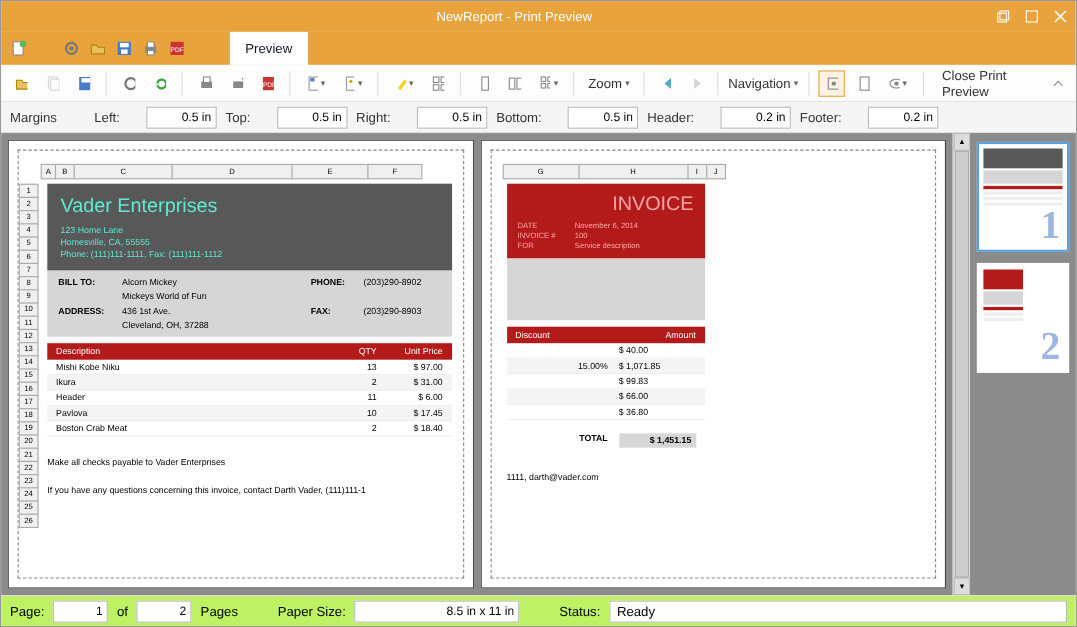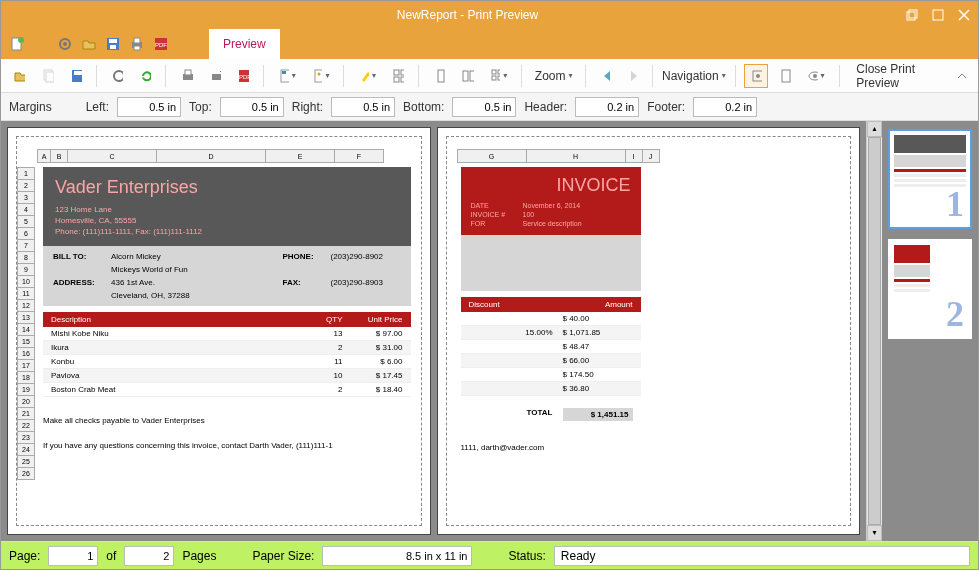--- a/index.html
+++ b/index.html
@@ -3,40 +3,40 @@
 <meta charset="utf-8">
 <style>
 * { box-sizing: border-box; margin: 0; padding: 0; }
 body { font-family: "Segoe UI", Tahoma, sans-serif; font-size: 12px; background: #fff; width: 979px; height: 570px; overflow: hidden; display: flex; flex-direction: column; border: 1px solid #999; }
 .titlebar { background: #e8a33d; height: 28px; display: flex; align-items: center; color: #fff; padding: 0 8px; }
 .titlebar .title { flex: 1; text-align: center; font-size: 12px; }
 .titlebar .win-btns { display: flex; gap: 14px; }
 .titlebar .win-btns span { cursor: pointer; }
 .ribbon-top { background: #e8a33d; height: 30px; display: flex; align-items: center; padding: 0 6px; gap: 4px; }
 .ribbon-top .ico { width: 20px; height: 20px; display: flex; align-items: center; justify-content: center; }
-.tab { background: #fff; color: #be185d; padding: 6px 14px; font-size: 12px; margin-left: 10px; height: 30px; display: flex; align-items: center; }
+.tab { background: #fff; color: #0f172a; padding: 6px 14px; font-size: 12px; margin-left: 10px; height: 30px; display: flex; align-items: center; }
 .toolbar { background: #fdfdfd; border-bottom: 1px solid #ddd; height: 34px; display: flex; align-items: center; padding: 0 6px; gap: 4px; }
 .toolbar .sep { width: 1px; height: 22px; background: #ddd; margin: 0 4px; }
 .toolbar .tbtn { padding: 3px 5px; display: flex; align-items: center; justify-content: center; border: 1px solid transparent; cursor: pointer; min-width: 22px; height: 24px; }
 .toolbar .tbtn.text { font-size: 12px; color: #333; padding: 3px 8px; }
 .toolbar .arrow::after { content: "▾"; font-size: 8px; margin-left: 3px; color: #666; }
 .toolbar .expand { margin-left: auto; }
 .margins-bar { background: #f5f5f5; border-bottom: 1px solid #ddd; height: 28px; display: flex; align-items: center; padding: 0 8px; gap: 8px; font-size: 12px; color: #333; }
 .margins-bar label { color: #333; }
-.margins-bar input { width: 64px; height: 20px; border: 1px solid #bbb; text-align: right; padding: 0 4px; font-size: 11px; }
+.margins-bar input { width: 64px; height: 20px; border: 1px solid #bbb; text-align: right; padding: 0 4px; font-size: 11px; margin-left: 16px; }
 .content { flex: 1; display: flex; background: #8b8b8b; min-height: 0; }
 .preview-area { flex: 1; padding: 6px; display: flex; gap: 6px; overflow: hidden; }
 .page { background: #fff; flex: 1; position: relative; border: 1px solid #444; display: flex; flex-direction: column; overflow: hidden; }
 .page-inner { margin: 8px; border: 1px dashed #888; flex: 1; position: relative; padding: 6px 8px; overflow: hidden; }
 .rowlabels { display: flex; flex-direction: column; position: absolute; left: 0; top: 30px; }
 .rowlabels div { width: 18px; height: 13px; border: 1px solid #aaa; font-size: 7px; background: #f0f0f0; text-align: center; line-height: 12px; margin-bottom: -1px; }
 .collabels { display: flex; position: absolute; left: 20px; top: 12px; }
 .collabels div { height: 14px; border: 1px solid #aaa; font-size: 7px; background: #f0f0f0; text-align: center; line-height: 13px; margin-right: -1px; }
 .page-body { position: absolute; left: 26px; top: 30px; right: 10px; }
-.header-box { background: #585858; color: #fca5a5; padding: 10px 12px 8px; }
+.header-box { background: #585858; color: #5eead4; padding: 10px 12px 8px; }
 .company { font-size: 18px; font-weight: 300; }
 .addr { font-size: 8px; margin-top: 6px; line-height: 1.4; }
 .billto { background: #d6d6d6; padding: 6px 10px; font-size: 8px; display: grid; grid-template-columns: 50px 1fr 40px 70px; gap: 4px 8px; }
 .billto strong { font-weight: bold; }
 .thead { background: #b31b1b; color: #fff; display: flex; font-size: 8px; padding: 3px 8px; margin-top: 6px; }
 .thead .c1 { flex: 1; } .thead .c2 { width: 50px; text-align: right; } .thead .c3 { width: 60px; text-align: right; }
 .trow { display: flex; font-size: 8px; padding: 2px 8px; border-bottom: 1px solid #eee; }
 .trow:nth-child(even) { background: #f4f4f4; }
 .trow .c1 { flex: 1; } .trow .c2 { width: 50px; text-align: right; } .trow .c3 { width: 60px; text-align: right; }
 .note { font-size: 8px; margin-top: 18px; line-height: 1.6; }
@@ -371,21 +371,21 @@
                 <div class="c1">Mishi Kobe Niku</div>
                 <div class="c2">13</div>
                 <div class="c3">$ 97.00</div>
               </div>
               <div class="trow">
                 <div class="c1">Ikura</div>
                 <div class="c2">2</div>
                 <div class="c3">$ 31.00</div>
               </div>
               <div class="trow">
-                <div class="c1">Konbu</div>
+                <div class="c1">Header</div>
                 <div class="c2">11</div>
                 <div class="c3">$ 6.00</div>
               </div>
               <div class="trow">
                 <div class="c1">Pavlova</div>
                 <div class="c2">10</div>
                 <div class="c3">$ 17.45</div>
               </div>
               <div class="trow">
                 <div class="c1">Boston Crab Meat</div>
@@ -430,29 +430,25 @@
               <div class="arow">
                 <div class="a1"></div>
                 <div class="a2">$ 40.00</div>
               </div>
               <div class="arow">
                 <div class="a1">15.00%</div>
                 <div class="a2">$ 1,071.85</div>
               </div>
               <div class="arow">
                 <div class="a1"></div>
-                <div class="a2">$ 48.47</div>
+                <div class="a2">$ 99.83</div>
               </div>
               <div class="arow">
                 <div class="a1"></div>
                 <div class="a2">$ 66.00</div>
-              </div>
-              <div class="arow">
-                <div class="a1"></div>
-                <div class="a2">$ 174.50</div>
               </div>
               <div class="arow">
                 <div class="a1"></div>
                 <div class="a2">$ 36.80</div>
               </div>
             </div>
           <div class="total">
             <div class="a1">TOTAL</div>
               <div class="a2">$ 1,451.15</div>
           </div>

